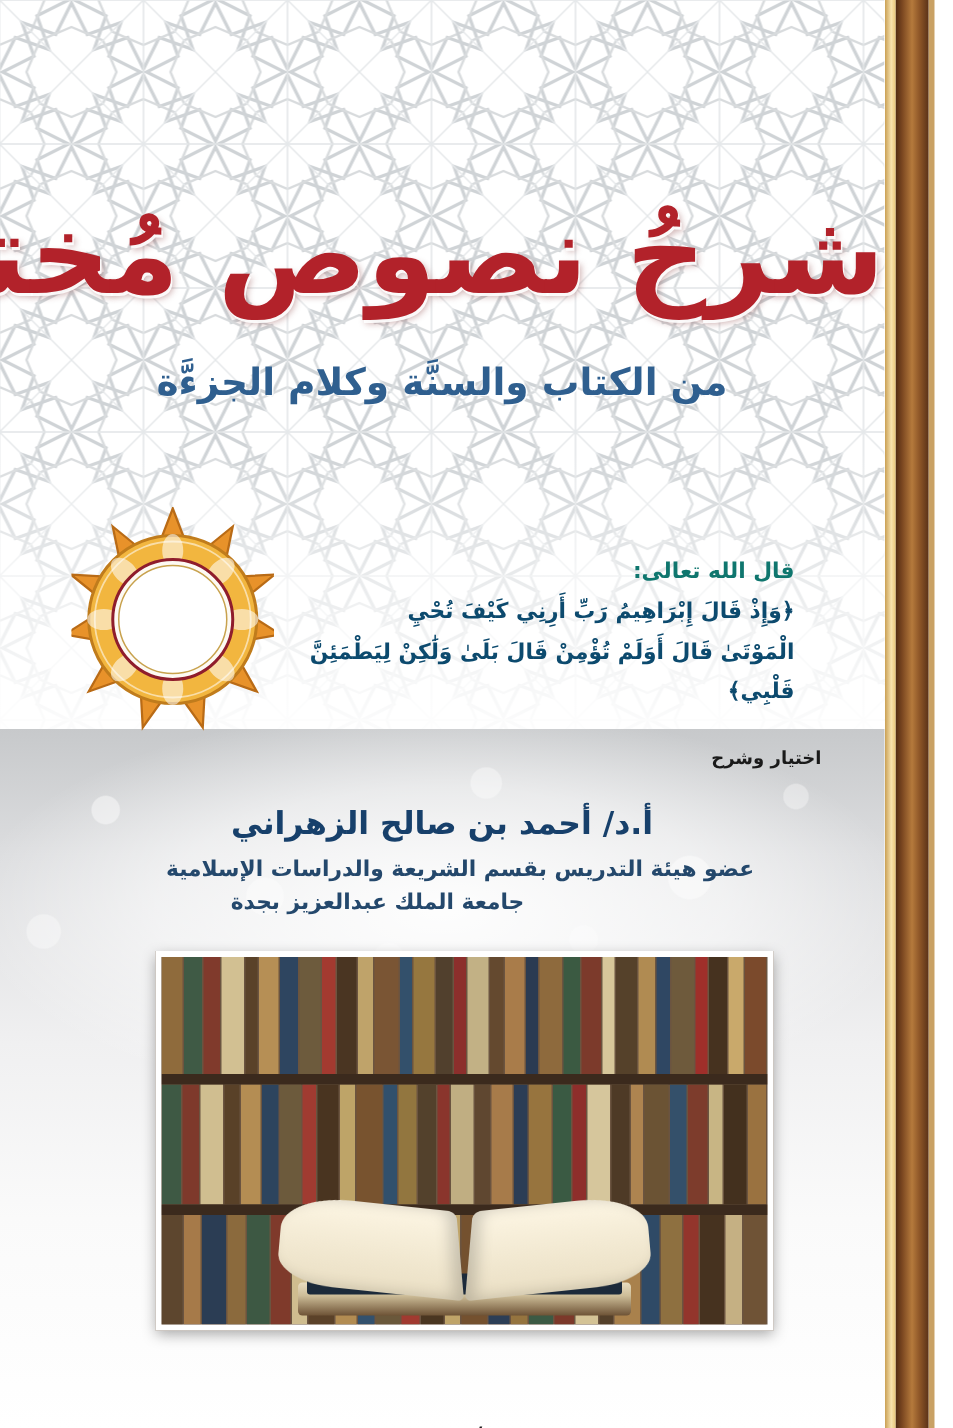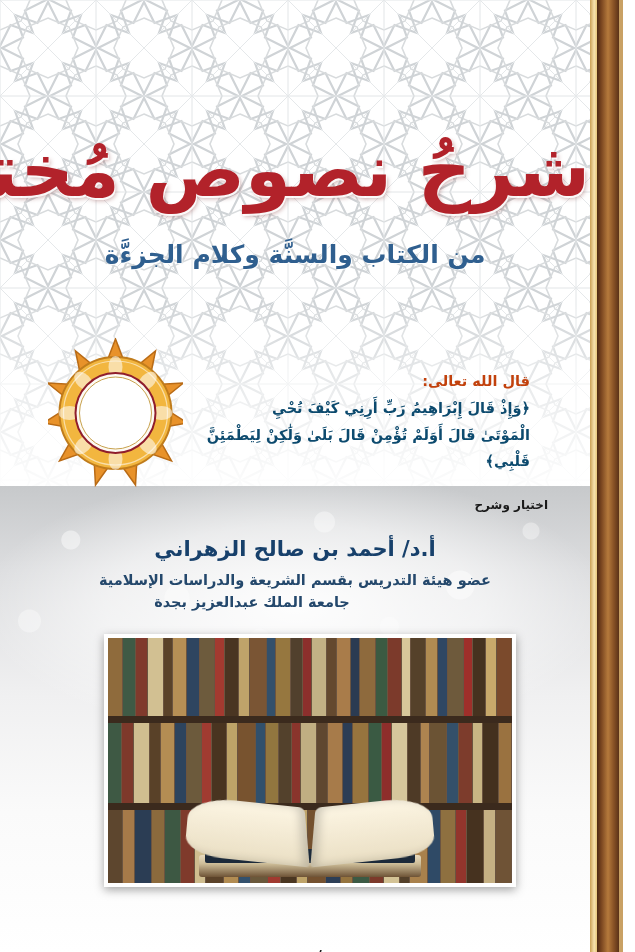--- a/index.html
+++ b/index.html
@@ -135,21 +135,21 @@
     width: 340px;
     text-align: right;
     direction: rtl;
   }
   .ayah-line {
     font-size: 14.5px;
     line-height: 1.85;
     color: #0c4a6e;
     font-weight: bold;
   }
-  .ayah-intro { color: #c2410c; }
+  .ayah-intro { color: #0f766e; }
   .ayah-ref {
     margin-top: 4px;
     font-size: 11.5px;
     color: #355f86;
     text-align: left;
     direction: rtl;
   }
 
   
   .medallion {
@@ -186,21 +186,21 @@
     position: absolute;
     top: 537px; left: 0;
     width: 590px;
     text-align: center;
     font-size: 21px;
     font-weight: bold;
     color: #17406b;
   }
   .author-line1 {
     position: absolute;
-    top: 572px; left: 0;
+    top: 572px; left: 12px;
     width: 590px;
     text-align: center;
     font-size: 14.5px;
     font-weight: bold;
     color: #24486c;
   }
   .author-line2 {
     position: absolute;
     top: 594px; left: 0;
     width: 504px;

